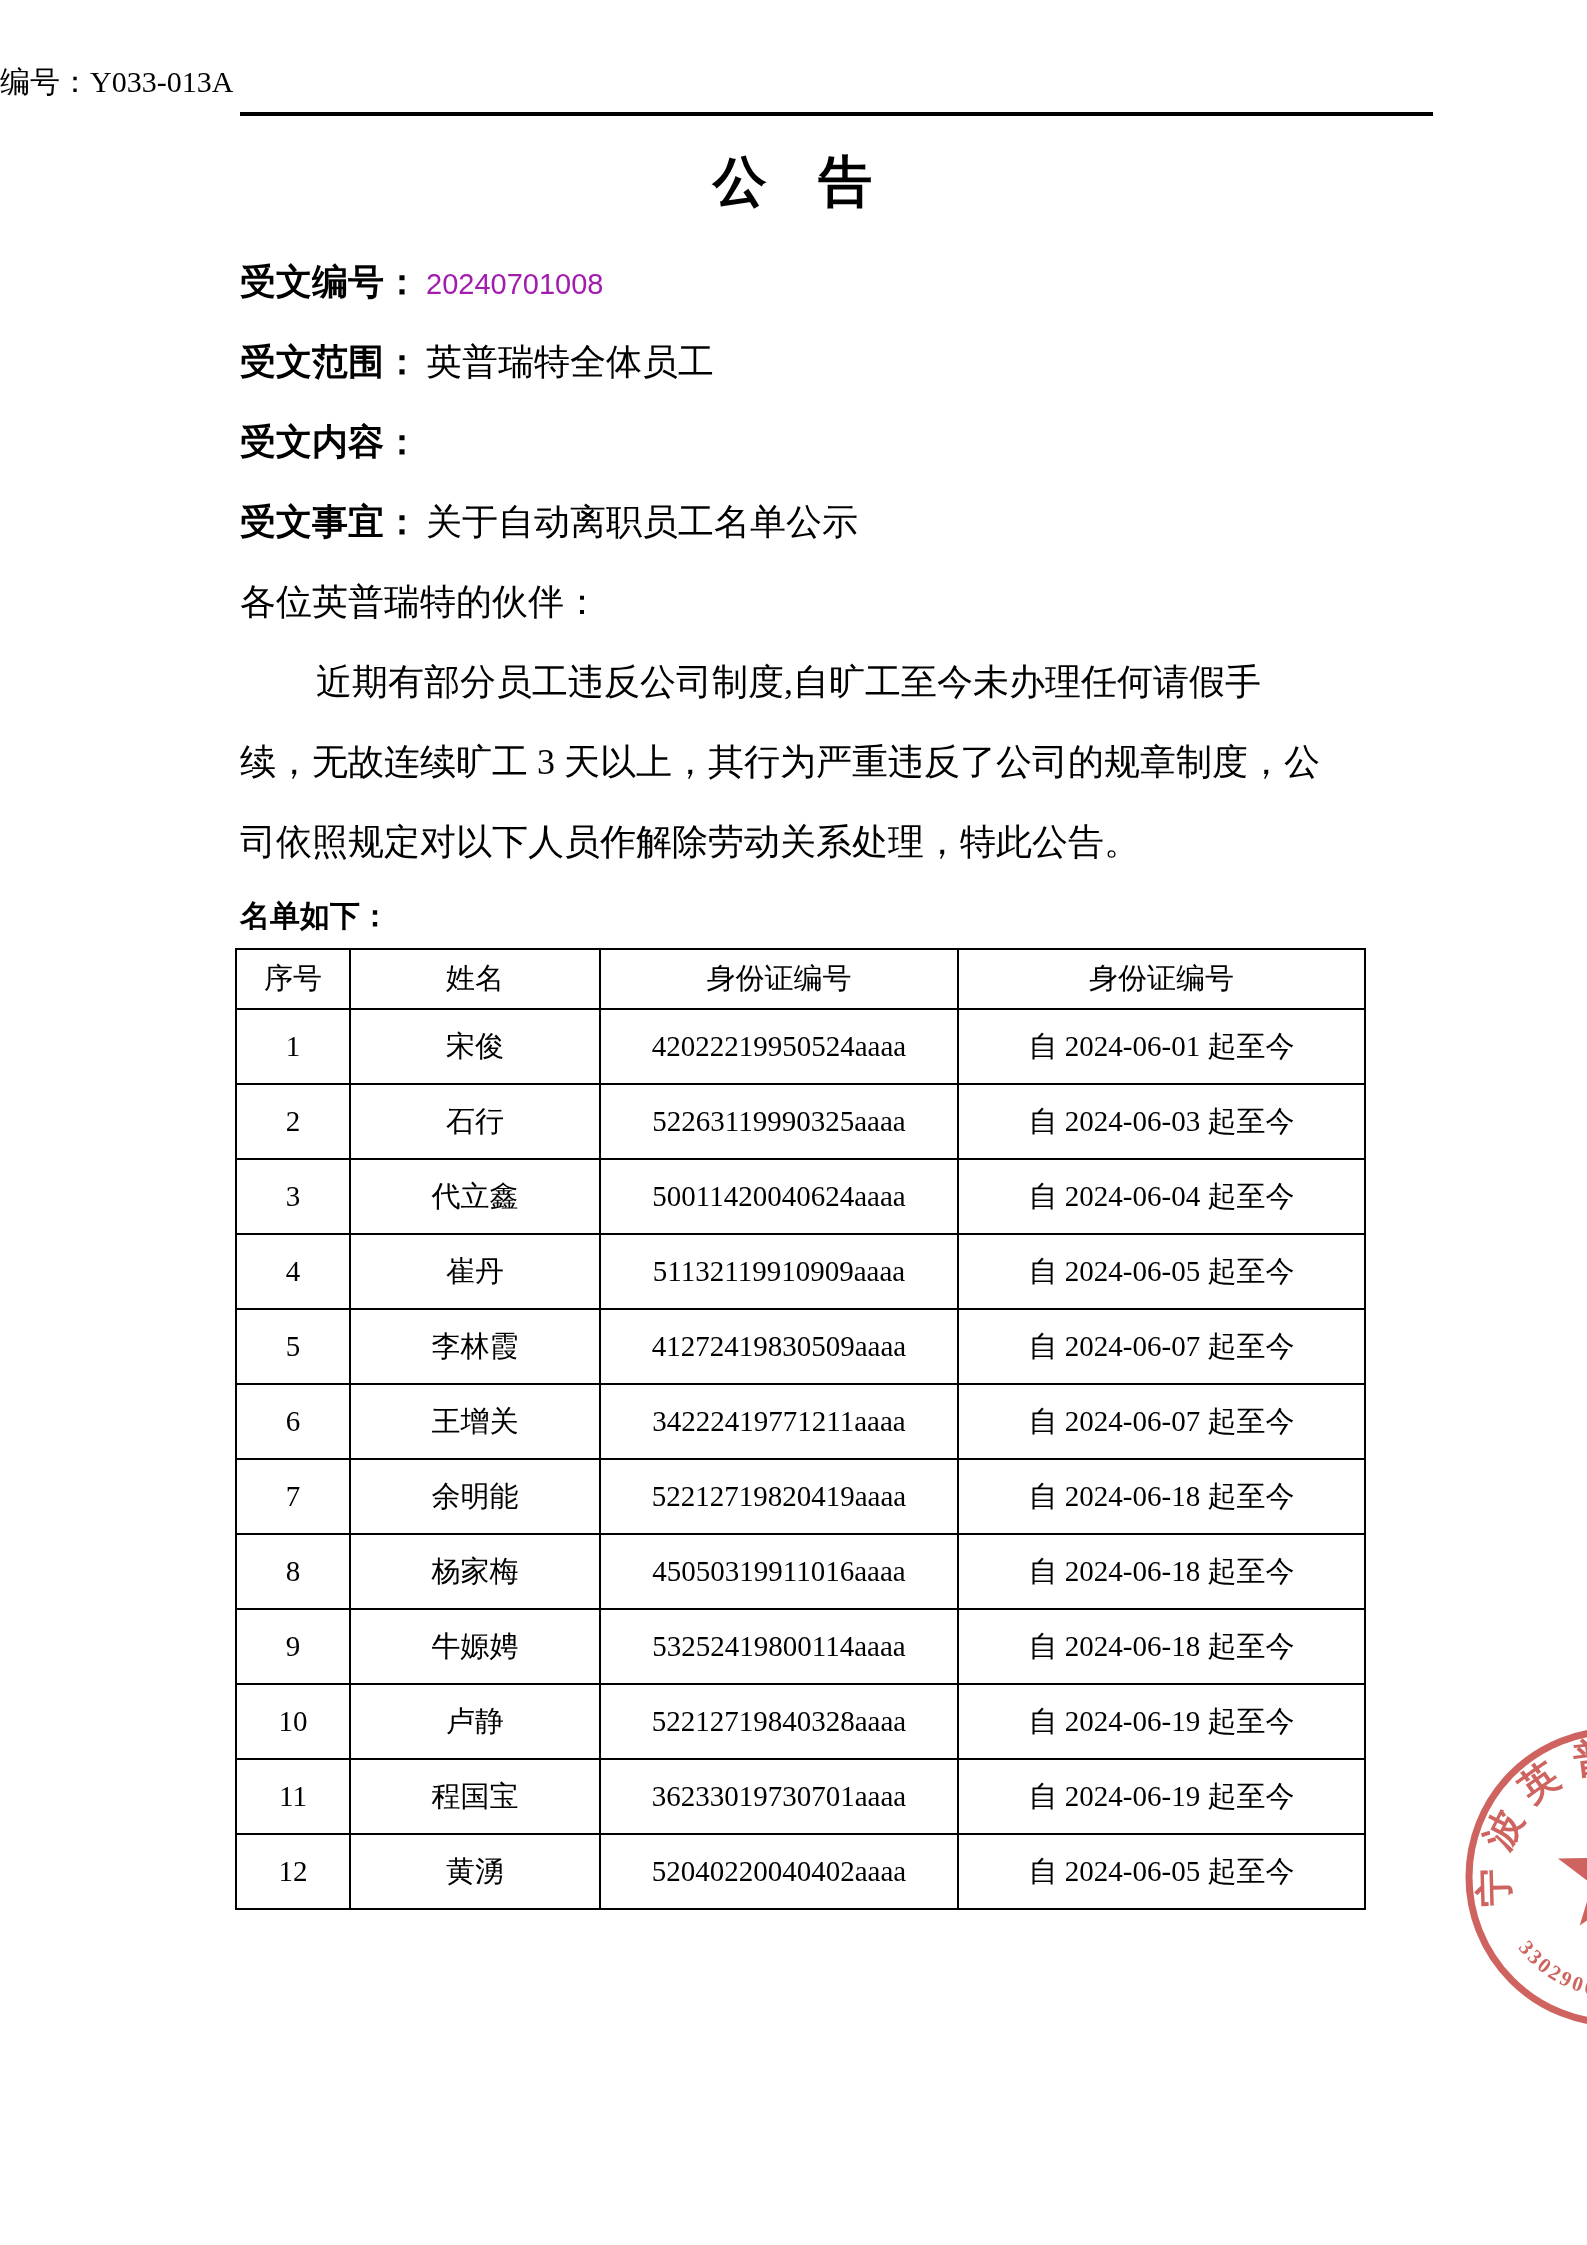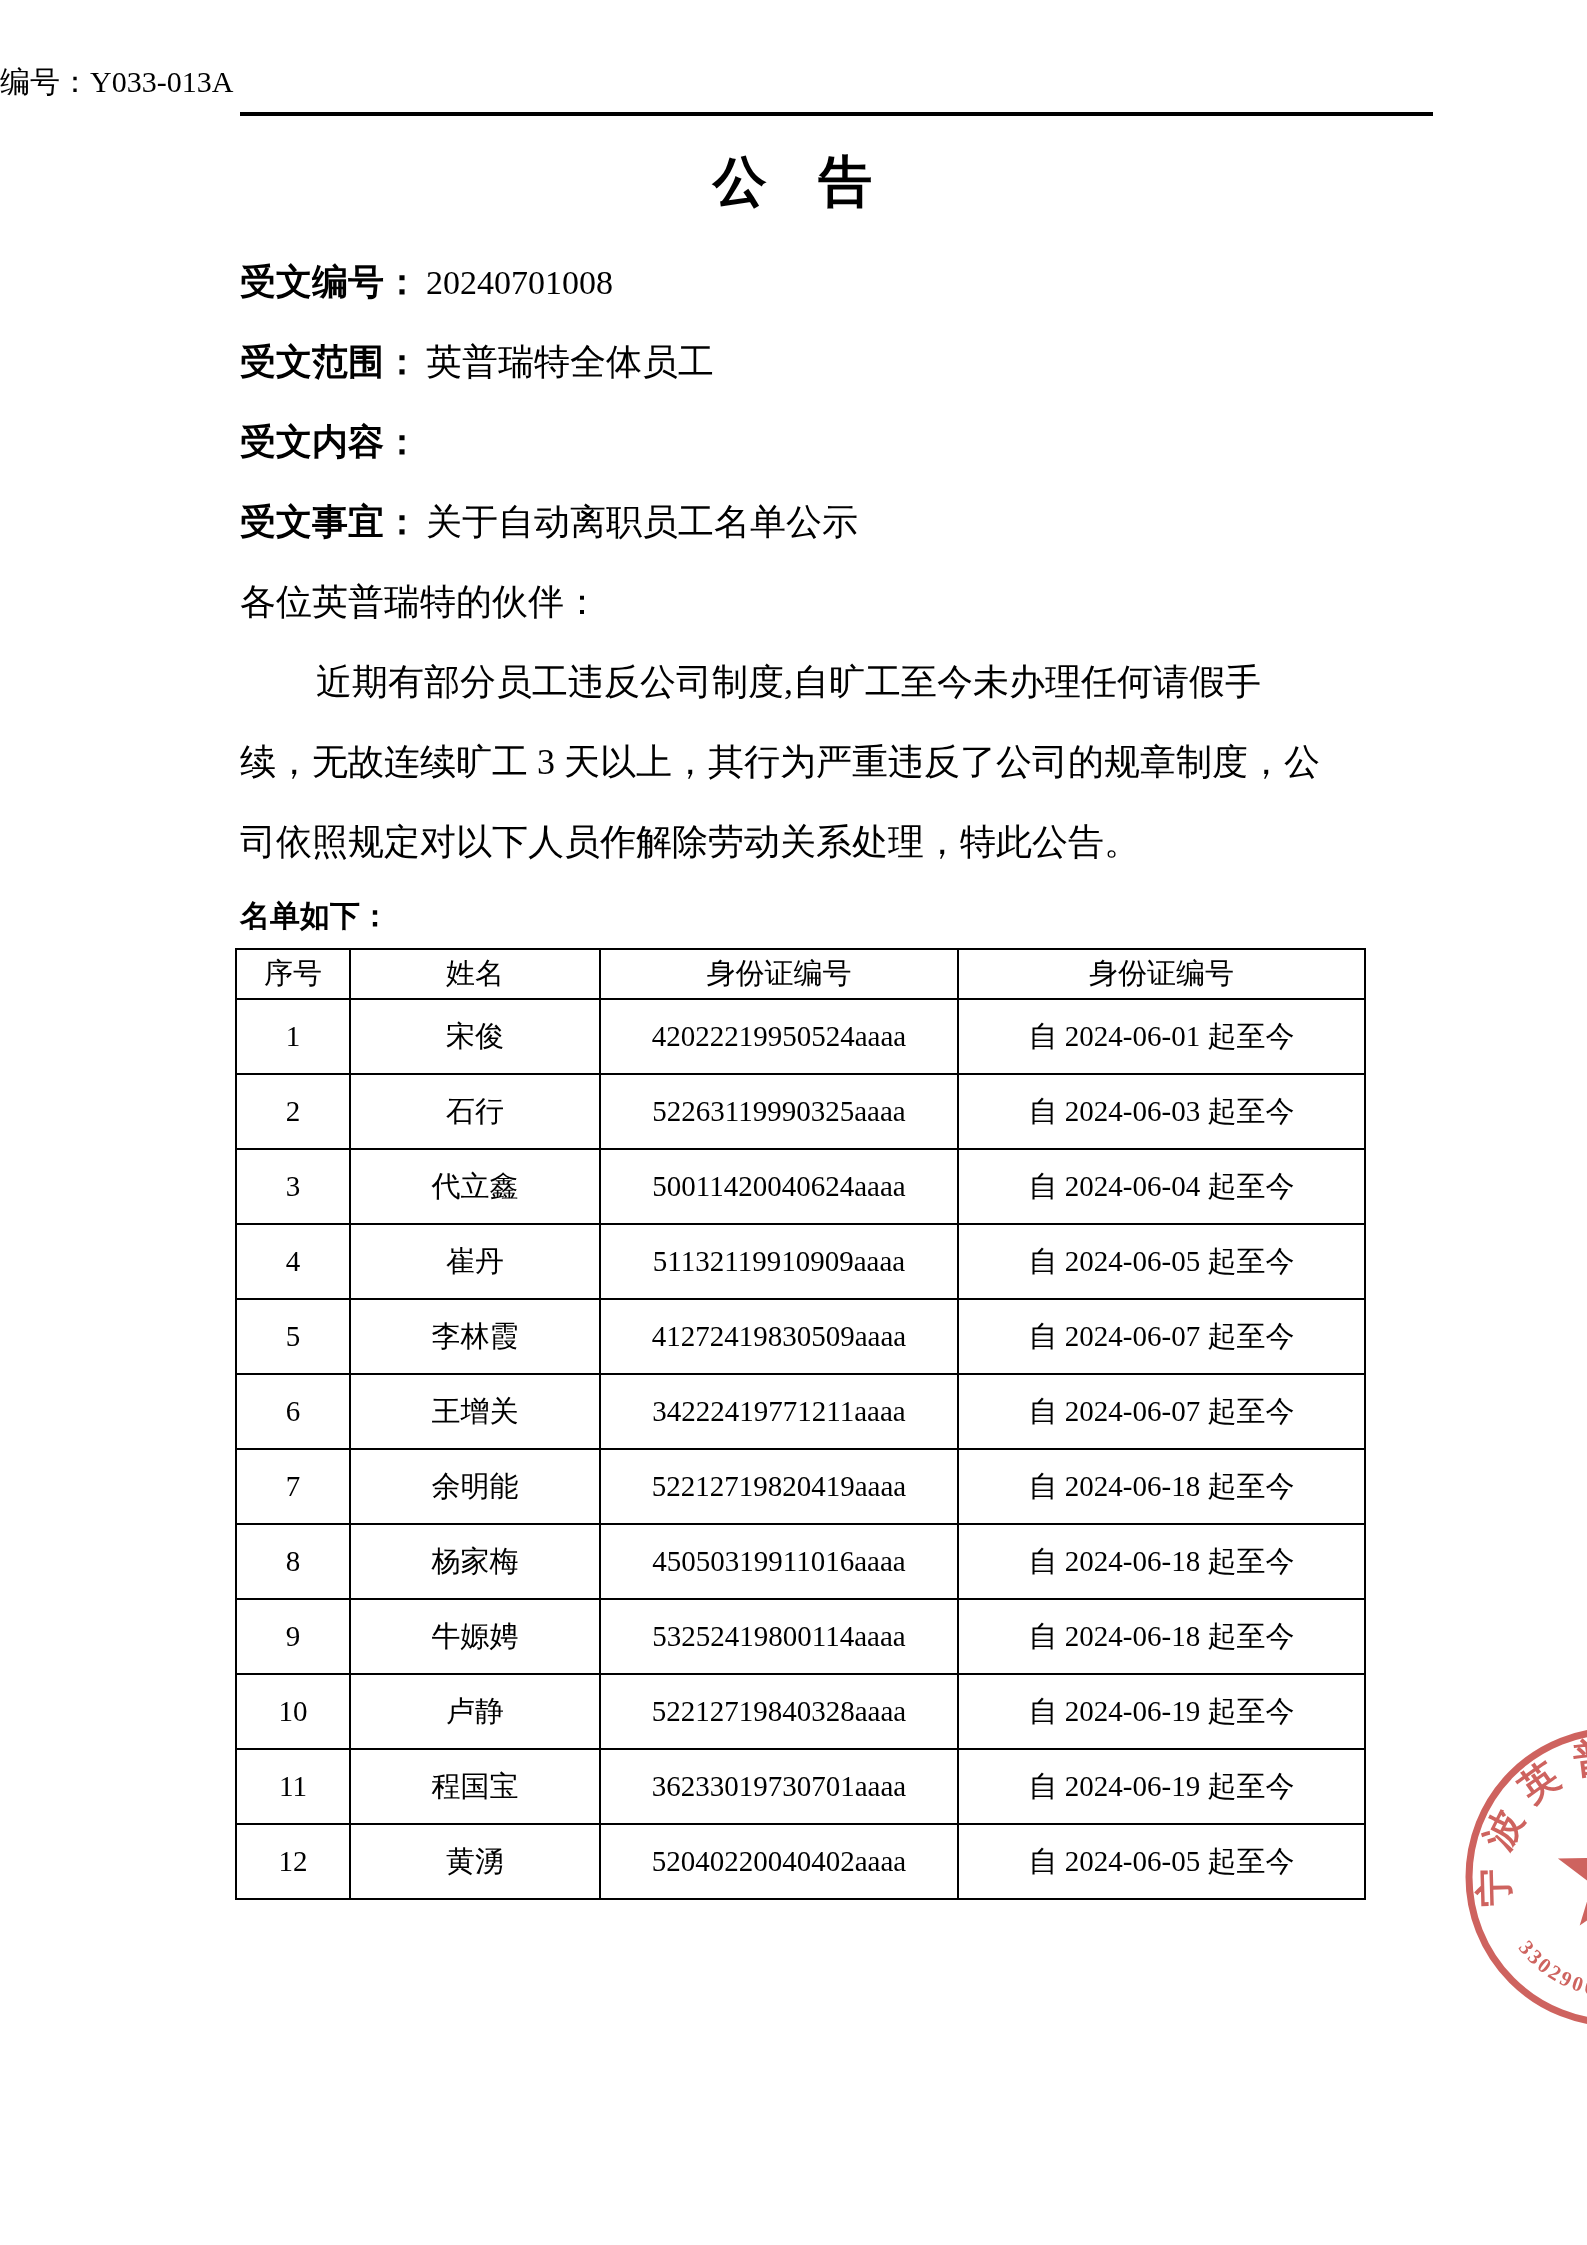--- a/index.html
+++ b/index.html
@@ -38,23 +38,23 @@
     margin-left:240px;
     margin-right:152px;
     font-size:36px;
     height:80px;
     line-height:80px;
     white-space:nowrap;
   }
   .field-label{font-weight:bold;}
   .field-value{margin-left:6px;}
   .value-num{
-    font-family:Liberation Serif, serif;
-    font-size:34px;
-    color:#000000;
+    font-family:Liberation Sans, sans-serif;
+    font-size:29px;
+    color:#a21caf;
   }
   .body-line{white-space:nowrap;}
   .indent{text-indent:76px;}
   .list-intro{
     margin-left:240px;
     margin-top:2px;
     font-size:30px;
     font-weight:bold;
     height:64px;
     line-height:64px;
@@ -67,21 +67,21 @@
   }
   table.roster th, table.roster td{
     border:2px solid #000;
     text-align:center;
     vertical-align:middle;
     font-size:29px;
     font-weight:normal;
     padding:0;
     overflow:hidden;
   }
-  table.roster th{height:50px;}
+  table.roster th{height:60px;}
   table.roster td{height:75px;}
   td.name-cell{
     font-family:"Liberation Sans","DejaVu Sans",sans-serif;
     font-weight:bold;
     font-size:29px;
     margin-top:44px;
   }
   td.cell-top{
     vertical-align:top;
     line-height:1.15;

